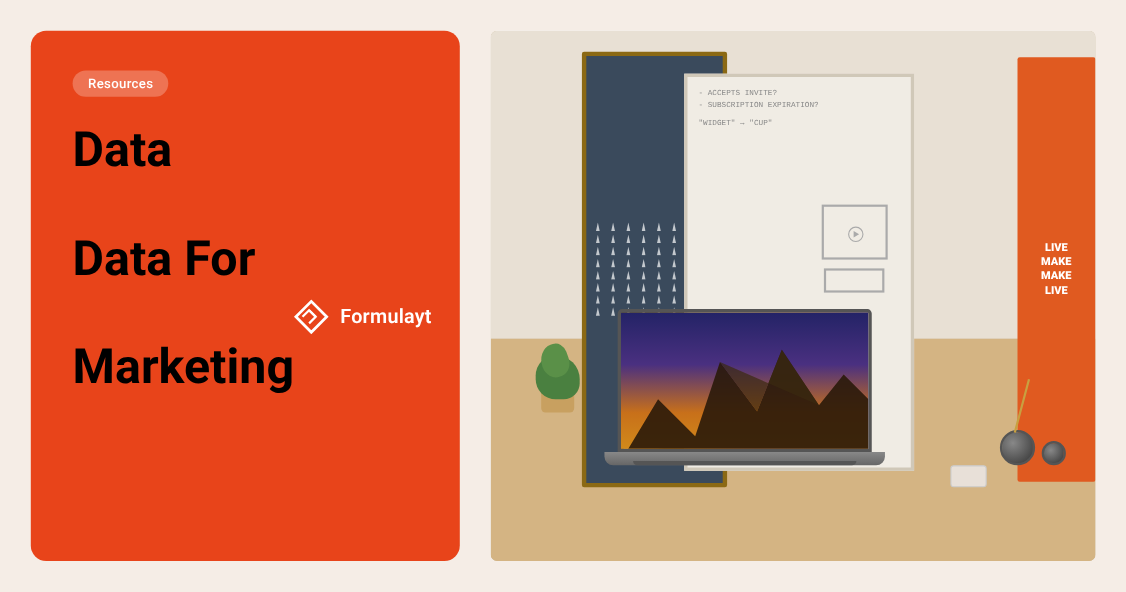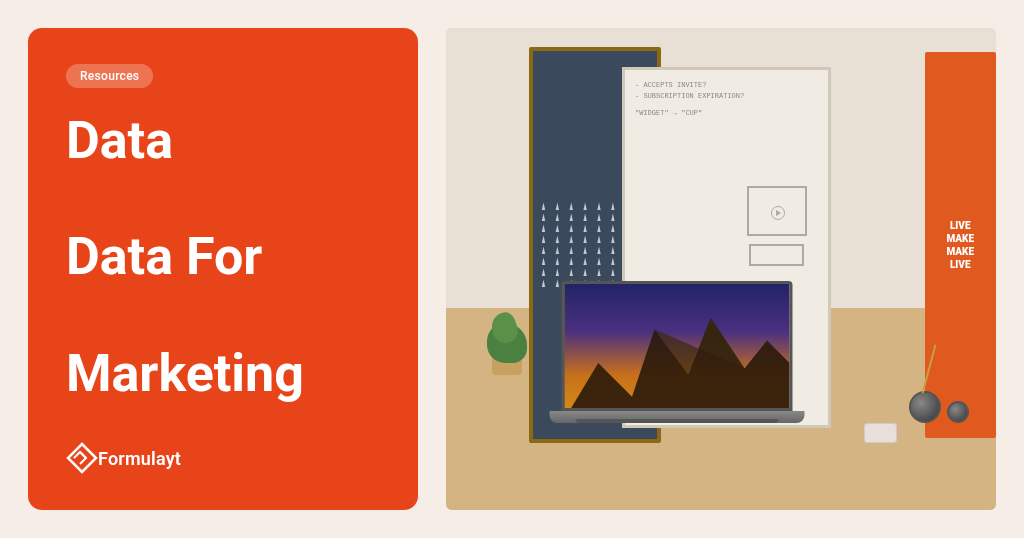--- a/index.html
+++ b/index.html
@@ -25,51 +25,52 @@
       background: #f5ede6;
       padding: 28px;
       gap: 28px;
     }
 
     .left-panel {
       background: #e8441a;
       border-radius: 14px;
       padding: 36px 38px;
       display: flex;
-      flex-direction: column;
+      flex-direction: row;
       justify-content: space-between;
       min-width: 390px;
       width: 390px;
       flex-shrink: 0;
     }
 
     .resources-badge {
       display: inline-block;
       background: rgba(255,255,255,0.25);
       color: #fff;
       font-size: 12px;
       font-weight: 500;
       padding: 5px 14px;
       border-radius: 20px;
       width: fit-content;
       letter-spacing: 0.3px;
     }
 
     .main-title {
-      color: #ffffff;
-      font-size: 52px;
+      color: #000000;
+      font-size: 44px;
       font-weight: 700;
       line-height: 1.12;
       margin-top: 24px;
       flex-grow: 1;
     }
 
     .logo-area {
       display: flex;
       align-items: center;
+      gap: 10px;
       margin-top: 38px;
     }
 
     .logo-icon {
       width: 32px;
       height: 32px;
     }
 
     .logo-text {
       color: #ffffff;

